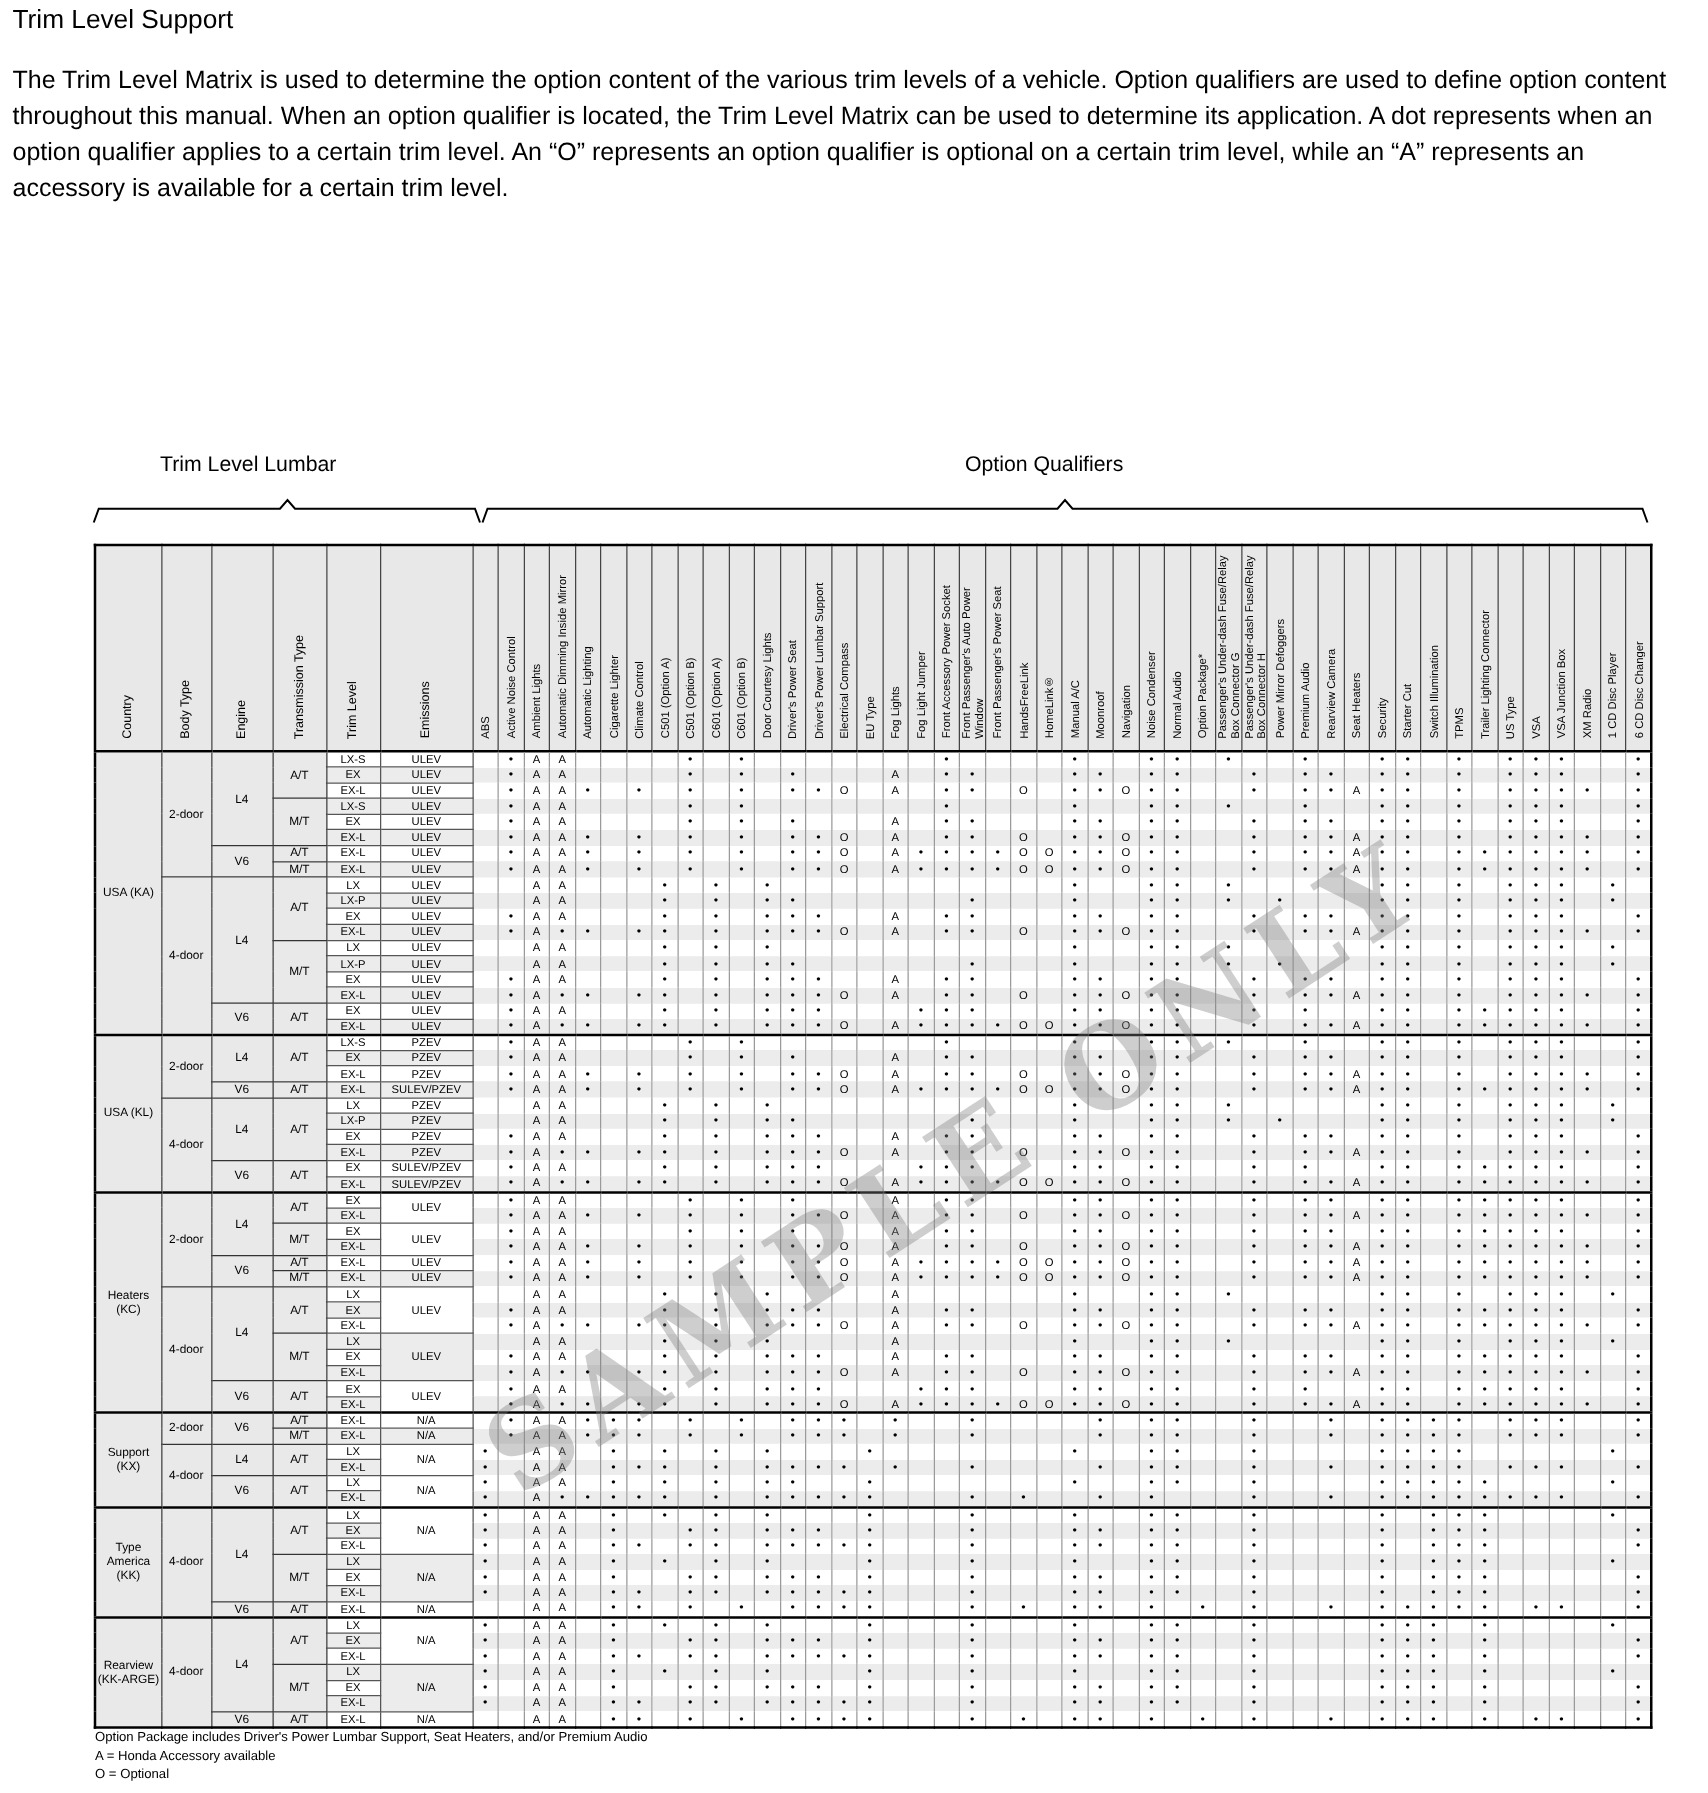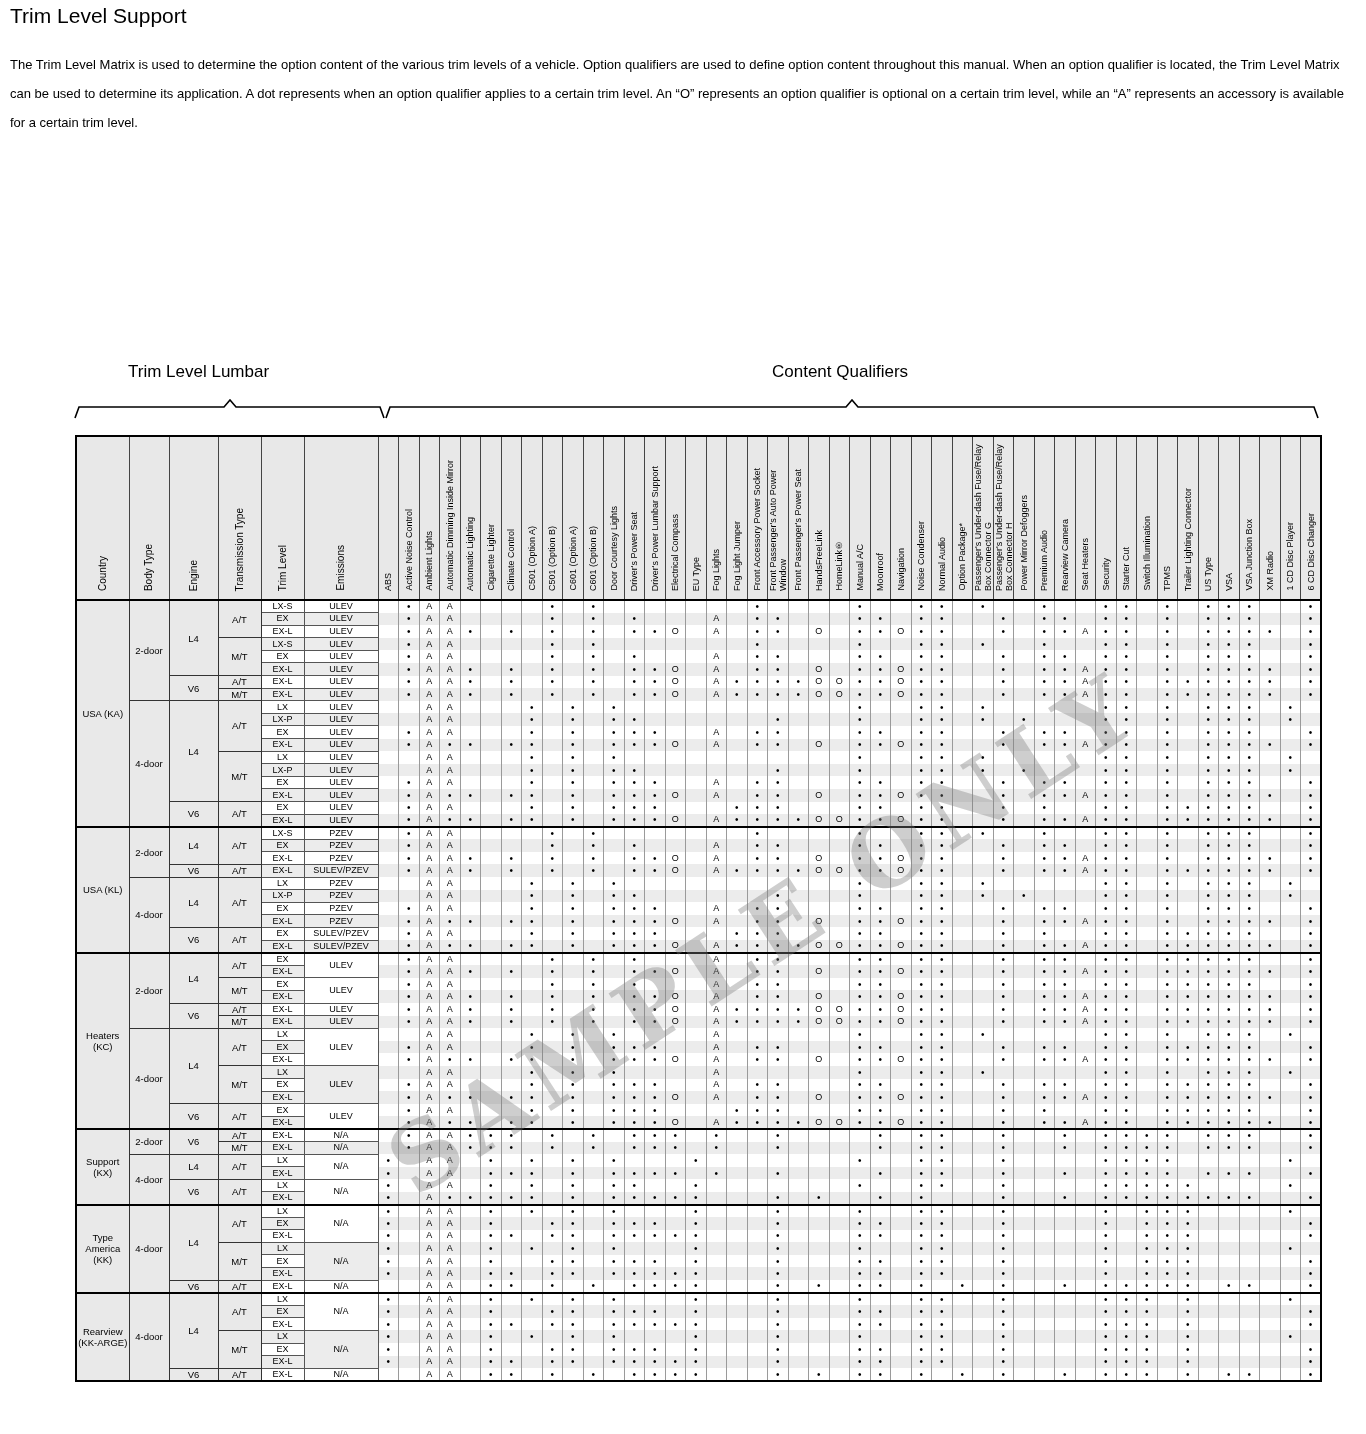--- a/index.html
+++ b/index.html
@@ -1,19 +1,19 @@
 <!DOCTYPE html>
 <html><head>
 <meta charset="utf-8">
 <style>
   html,body{margin:0;padding:0;background:#fff;}
   .page{position:relative;width:1366px;height:1434px;background:#fff;overflow:hidden;
         font-family:"Liberation Sans",sans-serif;color:#000;}
   #title{position:absolute;left:10px;top:4px;font-size:21px;font-weight:normal;margin:0;}
-  #intro{position:absolute;left:10px;top:50px;width:1352px;font-size:13px;line-height:29px;margin:0;}
+  #intro{position:absolute;left:10px;top:50px;width:1352px;font-size:20px;line-height:29px;margin:0;}
   .grouplabel{position:absolute;font-size:17px;}
   #lbl-tlc{left:128px;top:362px;}
   #lbl-oq{left:772px;top:362px;}
   #braces{position:absolute;left:0;top:396px;}
   #tablewrap{position:absolute;left:75px;top:435px;}
   table{border-collapse:collapse;table-layout:fixed;border:2px solid #000;width:1245px;}
   th{background:#e8e8e8;border:1px solid #444;vertical-align:bottom;padding:2px 0 4px 0;text-align:center;font-weight:normal;}
   .vtext{writing-mode:vertical-rl;transform:rotate(180deg);display:inline-block;
          font-size:9px;line-height:10px;max-height:152px;text-align:left;}
   th.lh .vtext{font-size:10px;}
@@ -31,21 +31,21 @@
 </style>
 </head>
 <body>
 
 <div class="page">
 
   <h1 id="title">Trim Level Support</h1>
   <p id="intro">The Trim Level Matrix is used to determine the option content of the various trim levels of a vehicle.  Option qualifiers are used to define option content throughout this manual.  When an option qualifier is located, the Trim Level Matrix can be used to determine its application.  A dot represents when an option qualifier applies to a certain trim level.  An “O” represents an option qualifier is optional on a certain trim level, while an “A” represents an accessory is available for a certain trim level.</p>
 
   <div id="lbl-tlc" class="grouplabel">Trim Level Lumbar</div>
-  <div id="lbl-oq" class="grouplabel">Content Qualifiers</div>
+  <div id="lbl-oq" class="grouplabel">Option Qualifiers</div>
 
   <svg id="braces" width="1366" height="28">
     <path d="M75,22 L79,11 L224,11 L230,4 L236,11 L380,11 L384,22" fill="none" stroke="#000" stroke-width="1.6"></path>
     <path d="M386,22 L390,11 L846,11 L852,4 L858,11 L1314,11 L1318,22" fill="none" stroke="#000" stroke-width="1.6"></path>
   </svg>
 
   <div id="tablewrap">
     <table id="matrix">
         <colgroup>
           <col style="width: 53px;">
@@ -3303,14 +3303,19 @@
             <td class="mark"></td>
             <td class="mark"></td>
             <td class="mark dot">•</td>
           </tr>
         </tbody>
       </table>
   </div>
 
   <div id="wm">SAMPLE ONLY</div>
 
+  <div id="legend">
+    <div>Option Package includes Driver's Power Lumbar Support, Seat Heaters, and/or Premium Audio</div>
+    <div>A = Honda Accessory available</div>
+    <div>O = Optional</div>
+  </div>
 
 </div>
 
 </body></html>

